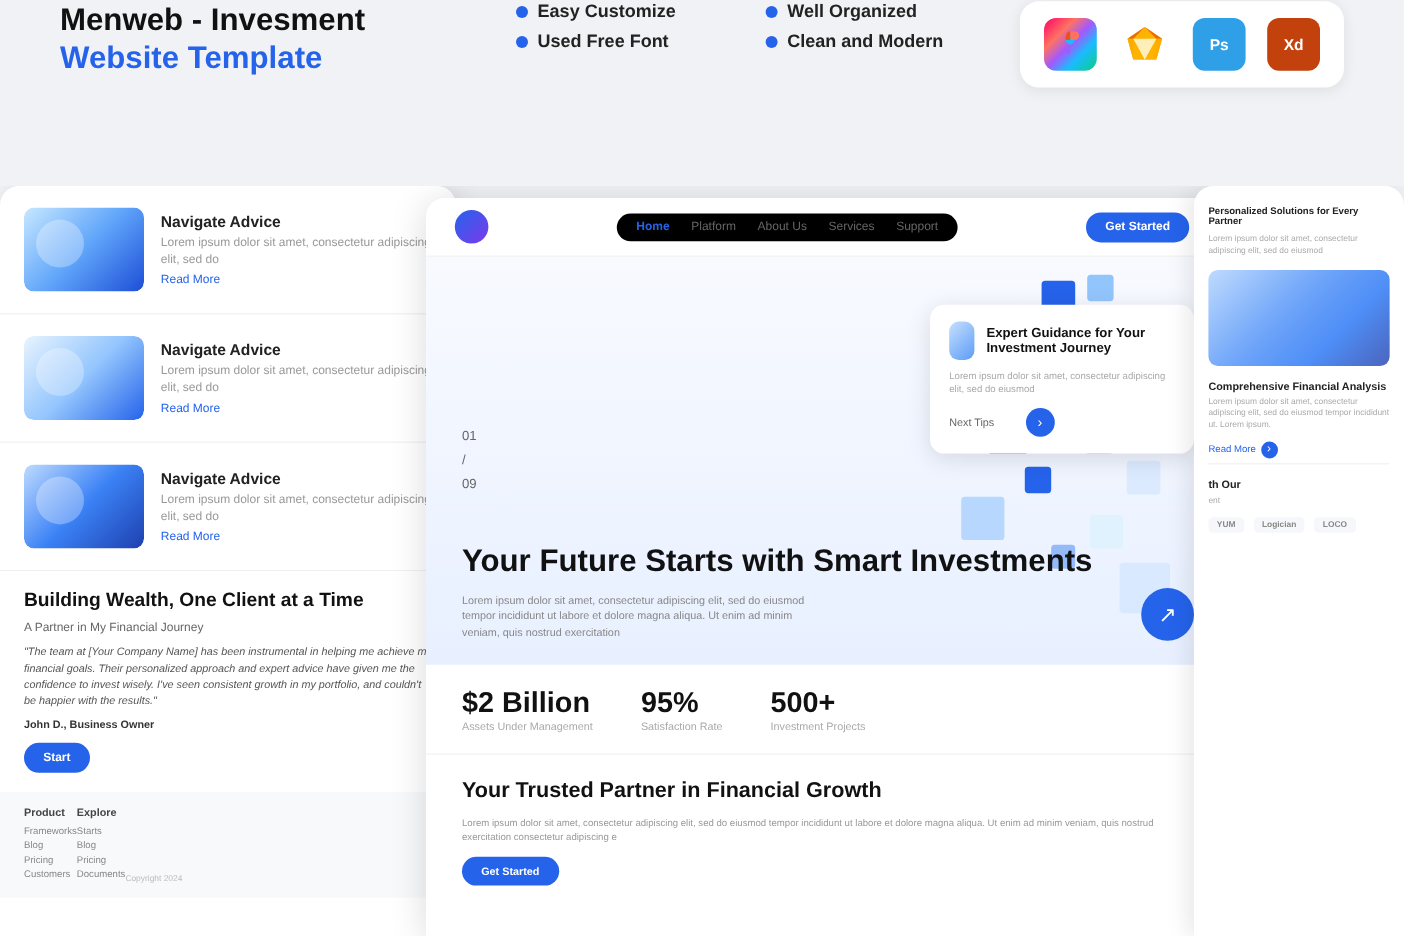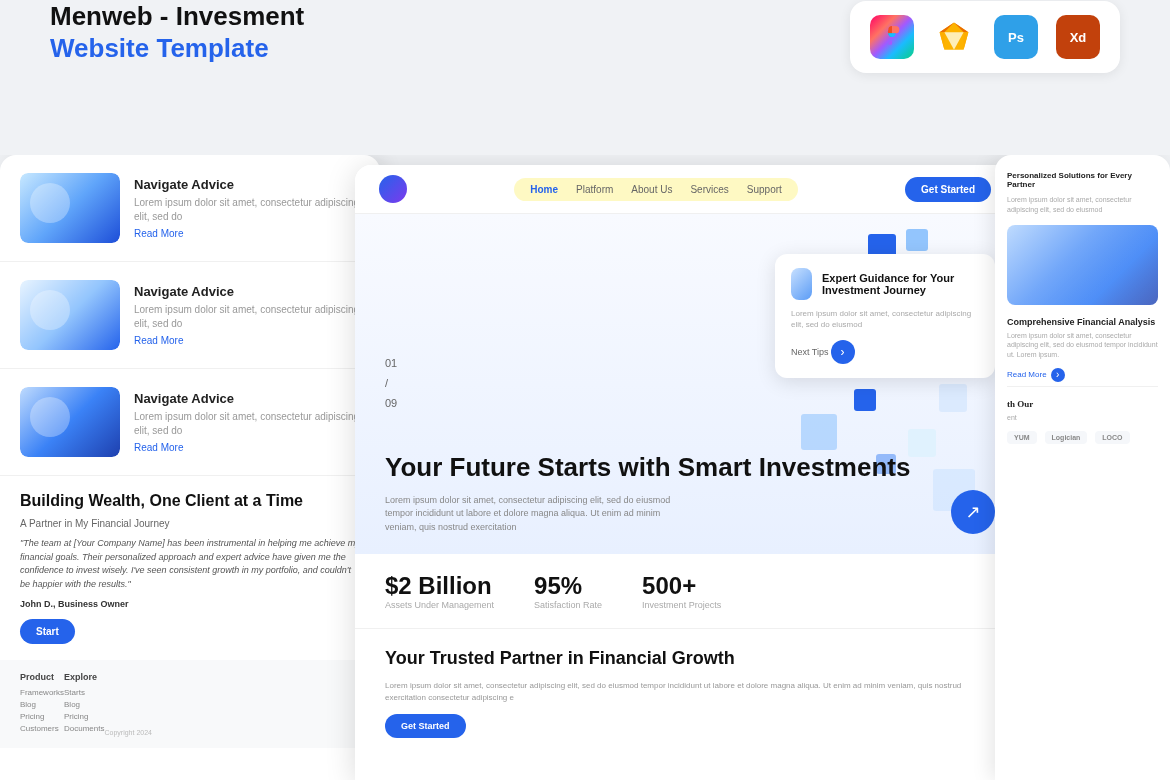--- a/index.html
+++ b/index.html
@@ -273,21 +273,21 @@
       height: 28px;
       border-radius: 50%;
       background: linear-gradient(135deg, #2563eb, #7c3aed);
       flex-shrink: 0;
     }
 
     .nav-links {
       display: flex;
       gap: 18px;
       margin: 0 auto;
-      background: #fef9c3;
+      background: #000000;
       padding: 6px 16px;
       border-radius: 20px;
     }
 
     .nav-link {
       font-size: 10px;
       color: #666;
       font-weight: 500;
     }
 
@@ -395,21 +395,21 @@
     .expert-desc {
       font-size: 8px;
       color: #aaa;
       line-height: 1.4;
       margin-bottom: 10px;
     }
 
     .expert-footer {
       display: flex;
       align-items: center;
-      gap: 2px;
+      gap: 26px;
     }
 
     .next-tips {
       font-size: 9px;
       color: #666;
     }
 
     .arrow-btn {
       width: 24px;
       height: 24px;
@@ -582,21 +582,20 @@
       border-top: 1px solid #f0f0f0;
       padding-top: 12px;
       margin-top: 4px;
     }
 
     .right-mid-title {
       font-size: 9px;
       font-weight: 700;
       color: #222;
       margin-bottom: 4px;
-      font-family: Liberation Serif, serif;
     }
 
     .right-mid-text {
       font-size: 7px;
       color: #aaa;
       line-height: 1.4;
       margin-bottom: 8px;
     }
 
     .brands-row {
@@ -635,20 +634,38 @@
   </style>
 </head>
 <body>
 
 <div class="header">
   <div class="title-block">
     <div class="title-main">Menweb - Invesment</div>
     <div class="title-sub">Website Template</div>
   </div>
 
+  <div class="features-block">
+    <div class="feature-item">
+      <div class="feature-dot"></div>
+      <span>Easy Customize</span>
+    </div>
+    <div class="feature-item">
+      <div class="feature-dot"></div>
+      <span>Well Organized</span>
+    </div>
+    <div class="feature-item">
+      <div class="feature-dot"></div>
+      <span>Used Free Font</span>
+    </div>
+    <div class="feature-item">
+      <div class="feature-dot"></div>
+      <span>Clean and Modern</span>
+    </div>
+  </div>
 
   <div class="tools-block">
     <div class="tool-icon tool-figma" style="background: linear-gradient(135deg, #f06 0%, #ff7262 30%, #a259ff 50%, #1abcfe 70%, #0acf83 100%);">
       <svg width="22" height="22" viewBox="0 0 38 57" fill="none">
           <path d="M19 28.5A9.5 9.5 0 1 1 28.5 19H19v9.5z" fill="#0ACF83"></path>
           <path d="M9.5 47.5a9.5 9.5 0 0 1 9.5-9.5v9.5a9.5 9.5 0 0 1-9.5 0z" fill="#A259FF"></path>
           <path d="M9.5 9.5A9.5 9.5 0 0 1 19 0v19H9.5A9.5 9.5 0 0 1 9.5 9.5z" fill="#F24E1E"></path>
           <path d="M19 0h9.5a9.5 9.5 0 0 1 0 19H19V0z" fill="#FF7262"></path>
           <path d="M28.5 19a9.5 9.5 0 1 1-19 0" fill="#1ABCFE"></path>
         </svg>

